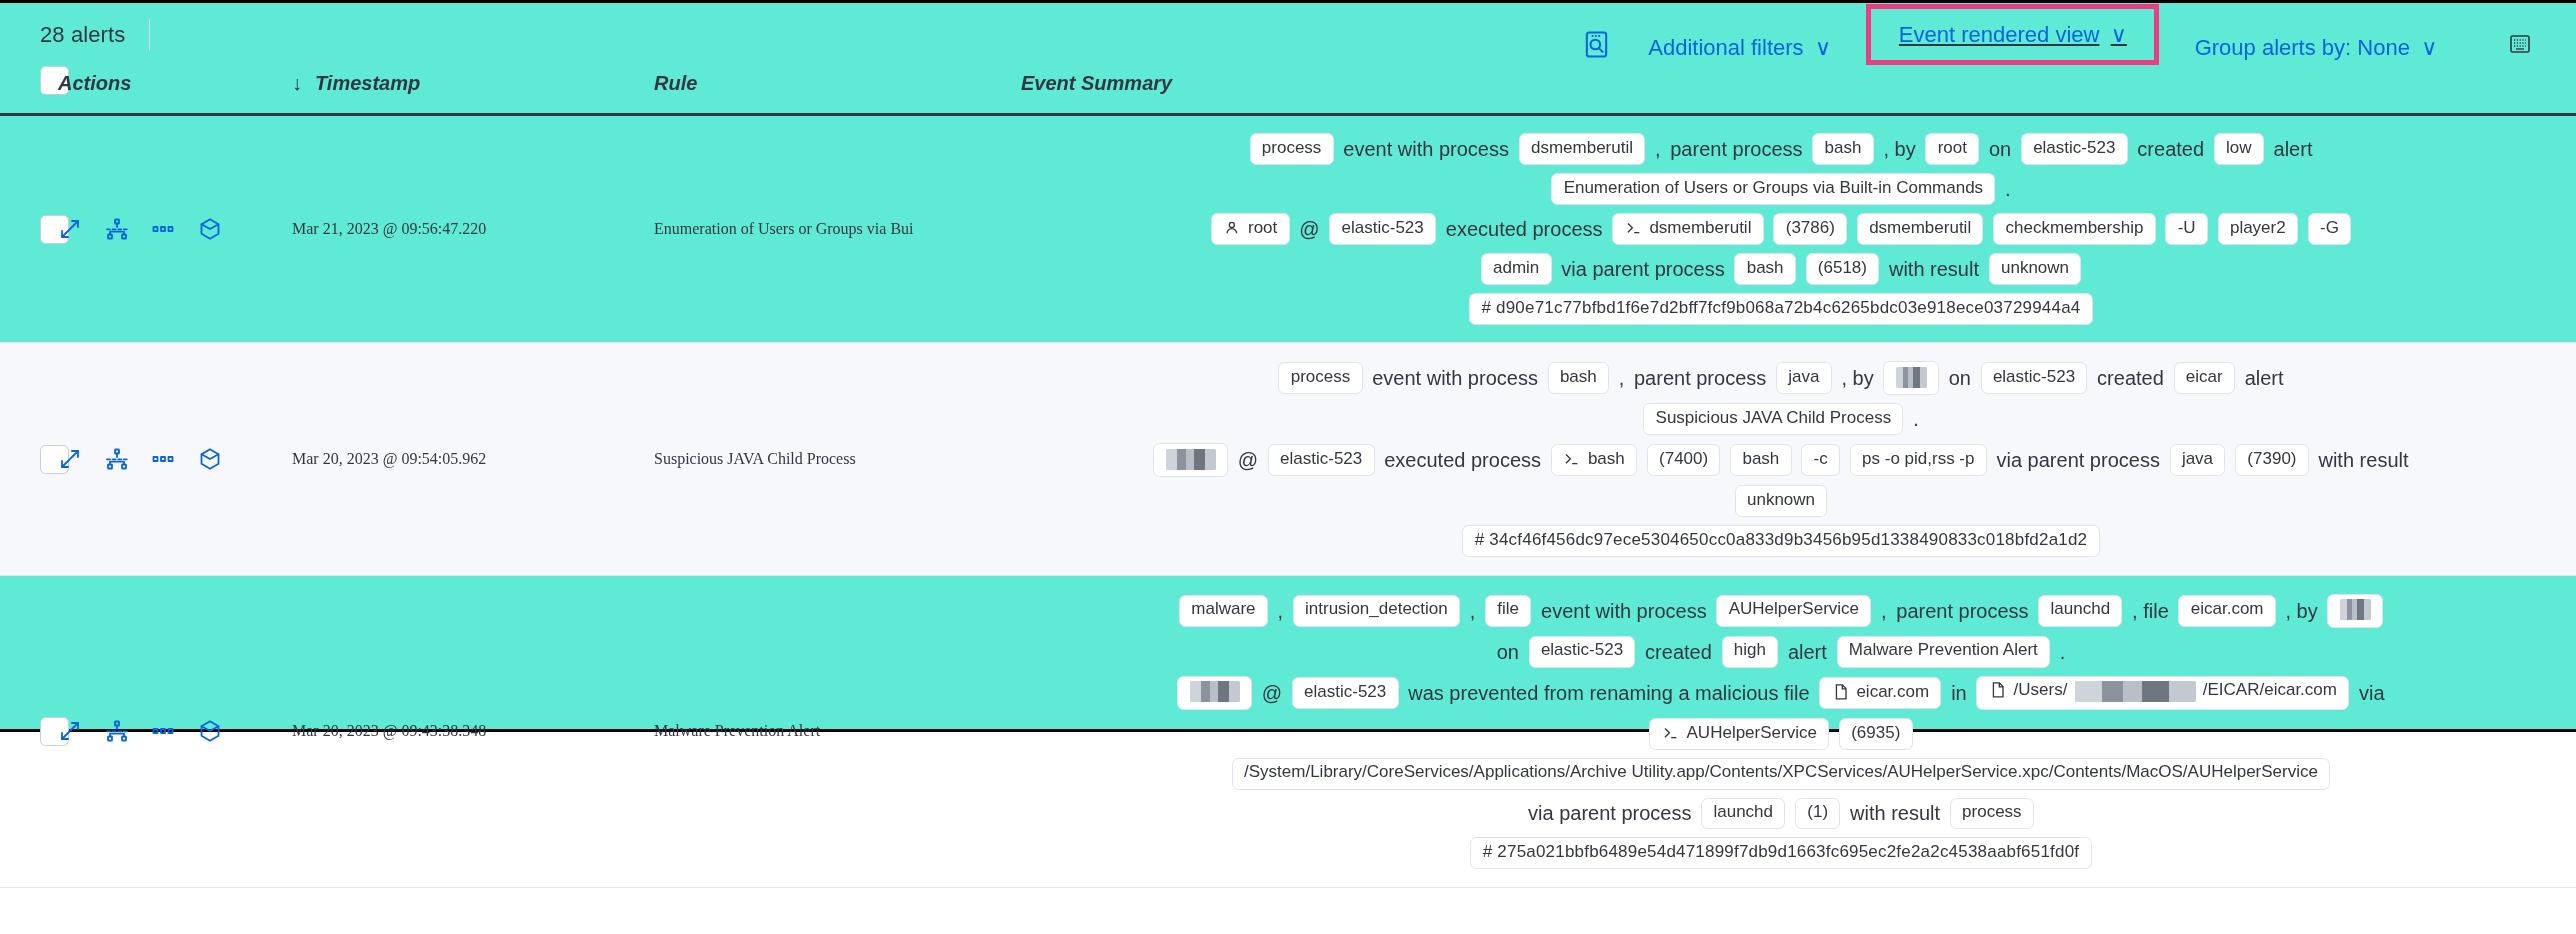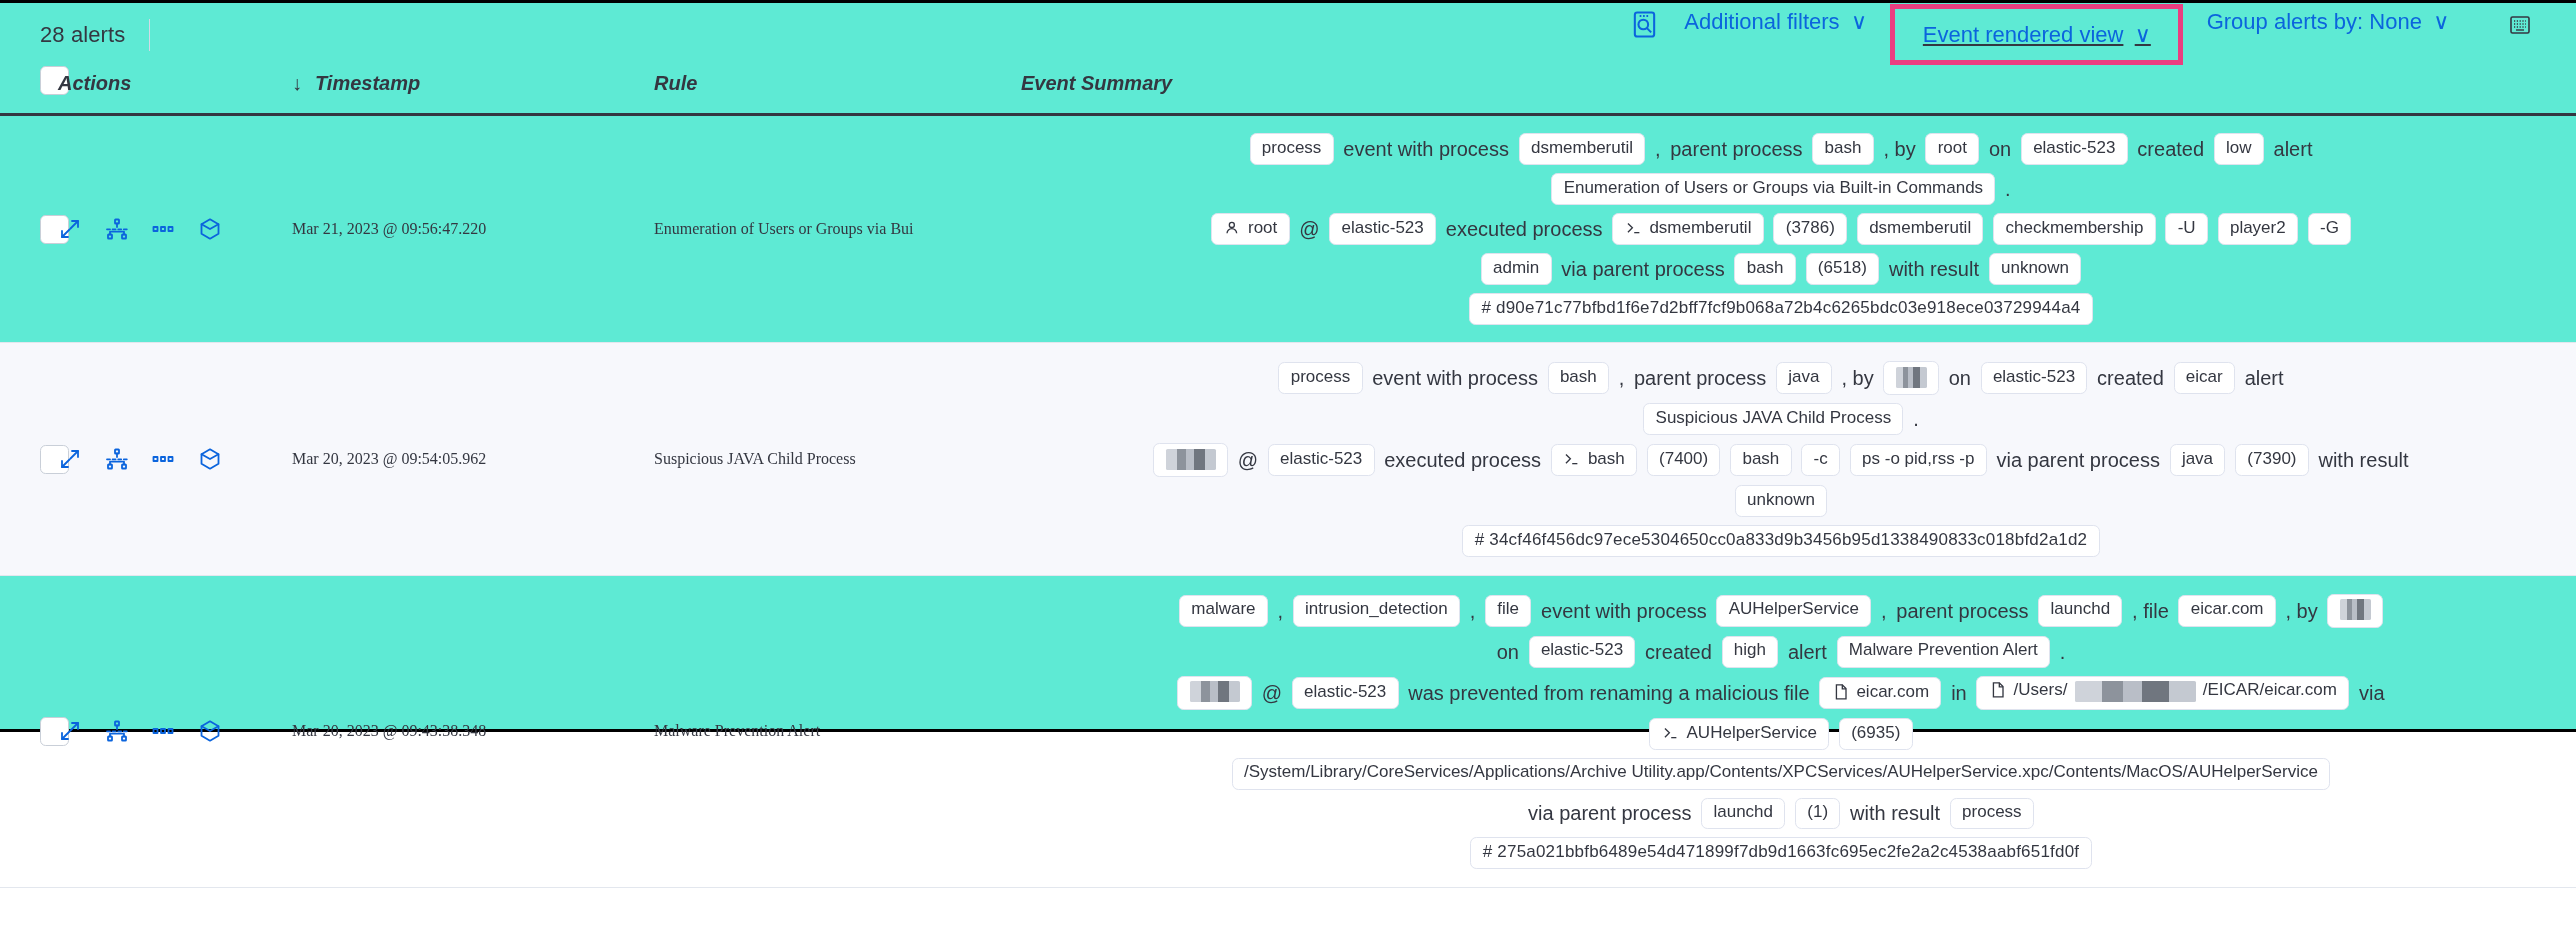--- a/index.html
+++ b/index.html
@@ -39,22 +39,22 @@
   }
   .vdiv {
     width: 0.8px;
     height: 32px;
     background: #d3dae6;
     margin: 0 27px 0 24px;
   }
   .toolbar-right {
     margin-left: auto;
     display: flex;
-    align-items: flex-start;
-    gap: 1px;
+    align-items: flex-end;
+    gap: 13px;
   }
   .icon-btn {
     display: inline-flex;
     align-items: center;
     justify-content: center;
     width: 42px; height: 42px;
     color: #0b64dd;
   }
   .tb-link {
     display: inline-flex;

